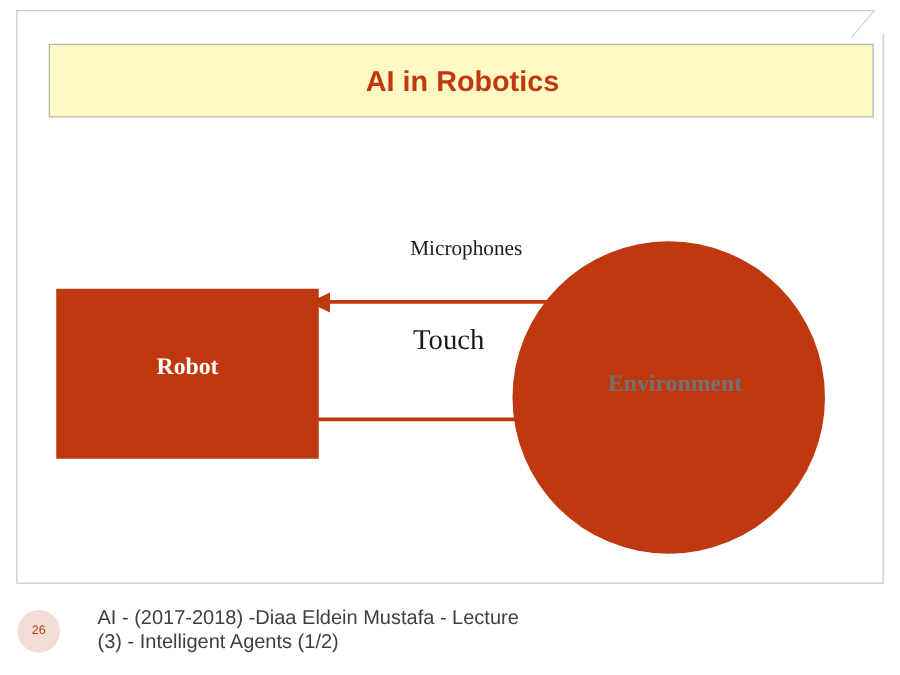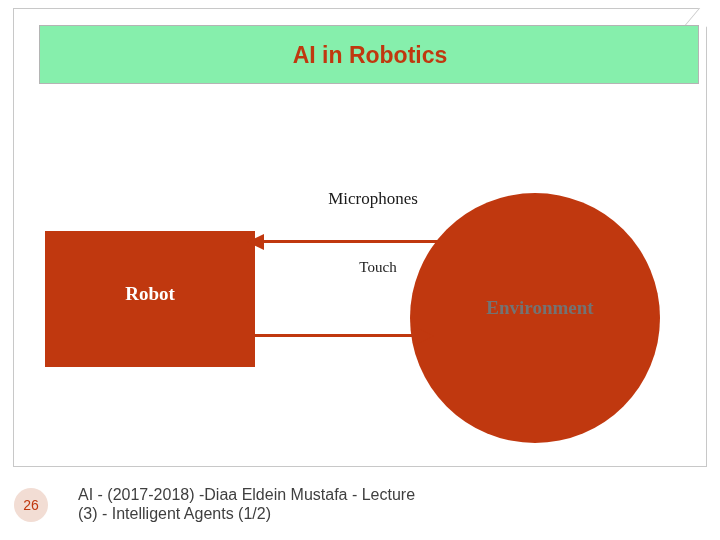--- a/index.html
+++ b/index.html
@@ -61,25 +61,25 @@
     width: 22px;
     height: 22px;
     border-left: 1px solid #c8c8c8;
     transform: skewX(-40deg);
     background: #ffffff;
   }
   
   .title-box {
     position: absolute;
     left: 39px;
-    top: 25px;
+    top: 35px;
     width: 660px;
     height: 59px;
     border: 1px solid #b4b4b4;
-    background: #86efac;
+    background: #fef9c3;
     box-sizing: border-box;
   }
   .title-text {
     position: absolute;
     left: 0;
     top: 0;
     width: 660px;
     height: 59px;
     line-height: 59px;
     text-align: center;
@@ -173,26 +173,26 @@
     top: 187px;
     width: 250px;
     text-align: center;
     font-family: "Liberation Serif", serif;
     font-size: 17px;
     color: #1a1a1a;
     line-height: 24px;
   }
   .label-touch {
     position: absolute;
-    left: 263px;
+    left: 244px;
     top: 259px;
     width: 230px;
     text-align: center;
     font-family: "Liberation Serif", serif;
-    font-size: 15px;
+    font-size: 23px;
     color: #1a1a1a;
   }
   .label-actuators {
     position: absolute;
     left: 243px;
     top: 355px;
     width: 250px;
     text-align: center;
     font-family: "Liberation Serif", serif;
     font-size: 17px;
@@ -203,21 +203,21 @@
   
   .page-badge {
     position: absolute;
     left: 14px;
     top: 488px;
     width: 34px;
     height: 34px;
     border-radius: 50%;
     background: #f2ddd4;
     color: #c0380f;
-    font-size: 14px;
+    font-size: 10px;
     text-align: center;
     line-height: 34px;
     font-family: "Liberation Sans", sans-serif;
   }
   .footer-text {
     position: absolute;
     left: 78px;
     top: 485px;
     width: 420px;
     font-size: 16px;

